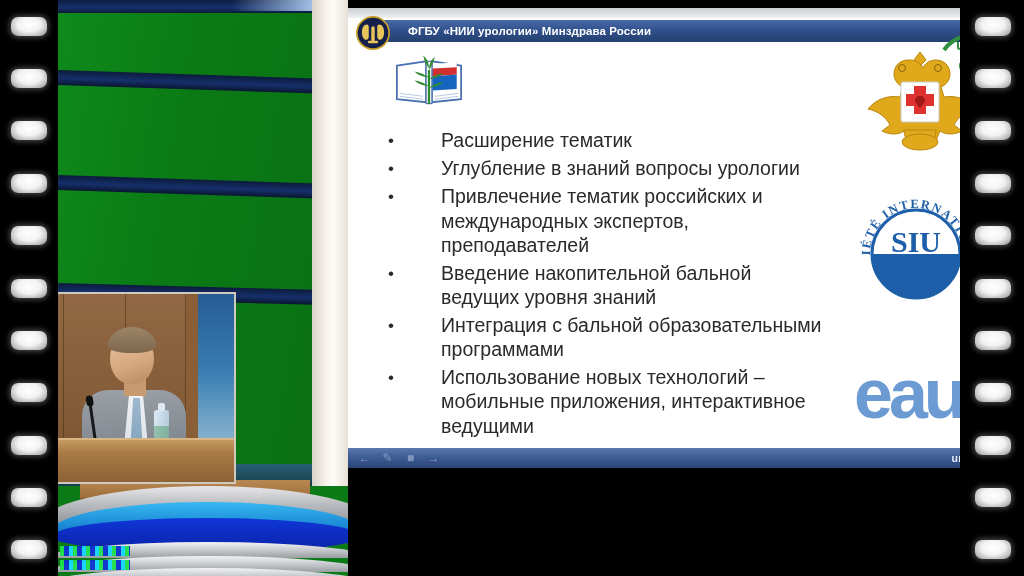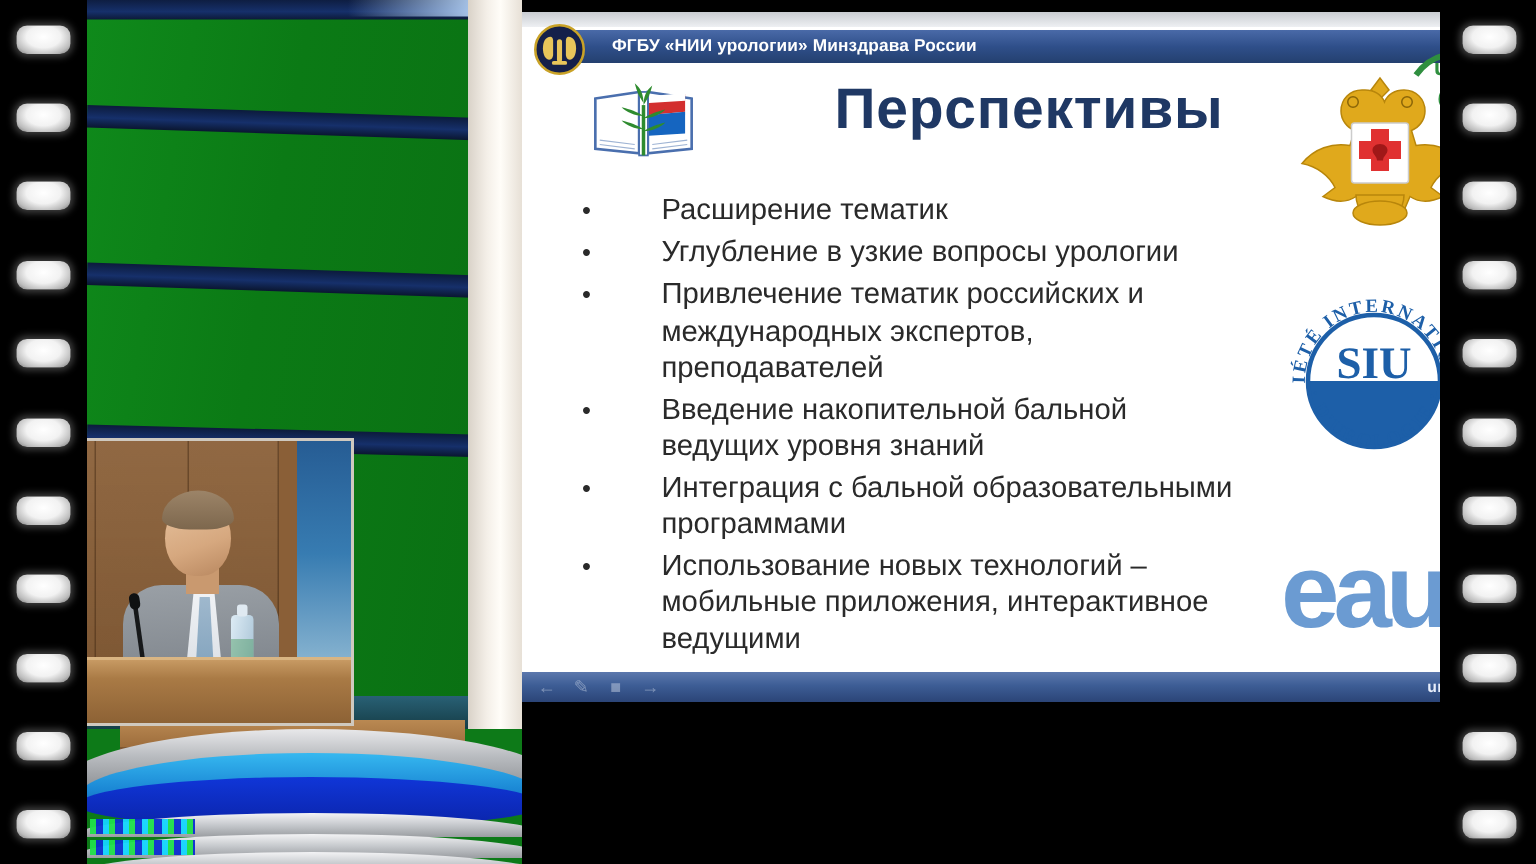--- a/index.html
+++ b/index.html
@@ -331,30 +331,29 @@
         <path d="M50 44 C42 44 34 40 30 36 C38 38 44 40 50 44Z" fill="#2e8b2e"></path>
         <path d="M50 46 C58 46 66 42 70 38 C62 40 56 42 50 46Z" fill="#2e8b2e"></path>
         <g stroke="#9fb4d4" stroke-width="1">
           <path d="M10 54 L42 58"></path>
             <path d="M10 58 L42 62"></path>
           <path d="M58 58 L90 54"></path>
             <path d="M58 62 L90 58"></path>
         </g>
       </svg>
 
-      <div class="slide-title">Перспективы</div>
 
       <div class="bullets">
         <div class="bullet">
           <span class="dot">•</span>
           <span class="txt">Расширение тематик</span>
         </div>
         <div class="bullet">
           <span class="dot">•</span>
-          <span class="txt">Углубление в узкие вопросы урологии</span>
+          <span class="txt">Углубление в знаний вопросы урологии</span>
         </div>
         <div class="bullet">
           <span class="dot">•</span>
           <span class="txt">Привлечение тематик российских и международных экспертов, преподавателей</span>
         </div>
         <div class="bullet">
           <span class="dot">•</span>
           <span class="txt">Введение накопительной бальной ведущих уровня знаний</span>
         </div>
         <div class="bullet">

